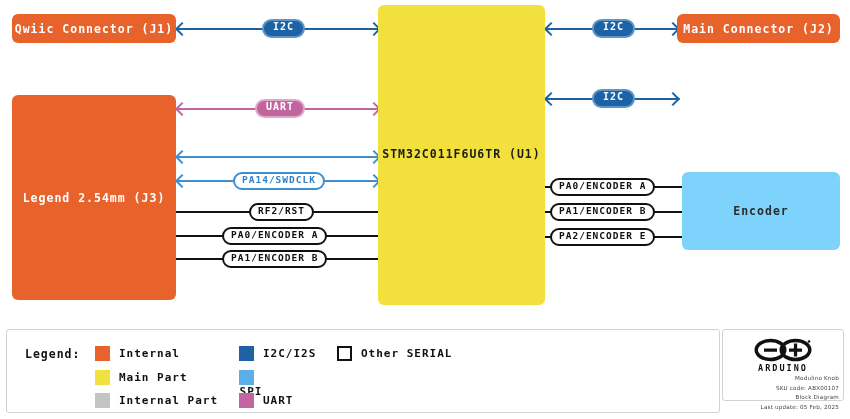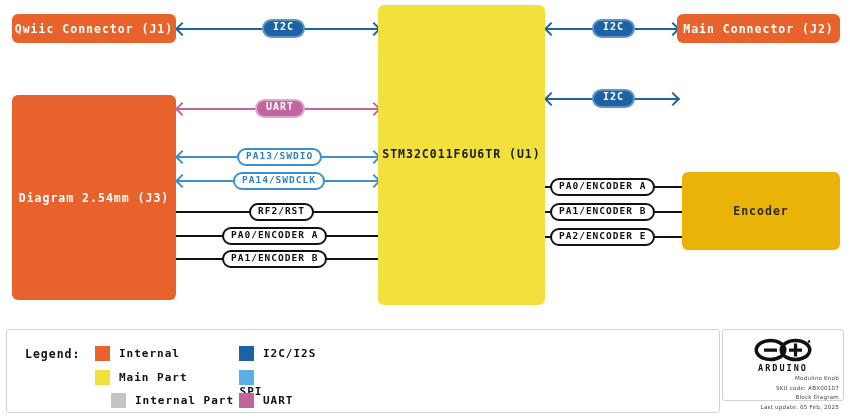--- a/index.html
+++ b/index.html
@@ -20,21 +20,21 @@
     position: absolute;
     border-radius: 6px;
     display: flex; align-items: center; justify-content: center;
     text-align: center;
     box-sizing: border-box;
     font-family: "DejaVu Sans Mono", "Liberation Mono", monospace;
     letter-spacing: 1px;
   }
   .blk-connector { background: #E8622C; color: #ffffff; font-size: 11.5px; font-weight: bold; }
   .blk-main { background: #F2E13C; color: #1a1a1a; font-size: 11.5px; font-weight: bold; line-height: 1.5; }
-  .blk-internal { background: #eab308; color: #2b2b2b; font-size: 11.5px; font-weight: bold; }
+  .blk-internal { background: #7dd3fc; color: #2b2b2b; font-size: 11.5px; font-weight: bold; }
 
   
   .line {
     position: absolute;
     height: 0;
     border-top-style: solid;
     border-top-width: 2px;
   }
   .line-i2c   { border-top-color: #1C62A5; }
   .line-spi   { border-top-color: #3E8FD0; }
@@ -186,21 +186,21 @@
 
   <div class="line line-other" style="left:545px; top:186px; width:137px;"></div>
   <div class="line line-other" style="left:545px; top:211px; width:137px;"></div>
   <div class="line line-other" style="left:545px; top:236px; width:137px;"></div>
 
   <div class="blk blk-connector" style="left:12px; top:14px; width:164px; height:29px;">
     <span>Qwiic Connector (J1)</span>
   </div>
 
   <div class="blk blk-connector" style="left:12px; top:95px; width:164px; height:205px;">
-    <span>Diagram 2.54mm (J3)</span>
+    <span>Legend 2.54mm (J3)</span>
   </div>
 
   <div class="blk blk-main" style="left:378px; top:5px; width:167px; height:300px; flex-direction:column;">
     <span>STM32C011F6U6TR (U1)</span>
   </div>
 
   <div class="blk blk-connector" style="left:677px; top:14px; width:163px; height:29px;">
     <span>Main Connector (J2)</span>
   </div>
 
@@ -210,23 +210,20 @@
   </div>
 
   <div class="pill pill-i2c" style="left:262px; top:19px;">
     <span>I2C</span>
   </div>
 
   <div class="pill pill-uart" style="left:255px; top:99px;">
     <span>UART</span>
   </div>
 
-  <div class="pill pill-spi" style="left:237px; top:148px;">
-    <span>PA13/SWDIO</span>
-  </div>
 
   <div class="pill pill-spi" style="left:233px; top:172px;">
     <span>PA14/SWDCLK</span>
   </div>
 
   <div class="pill pill-other" style="left:249px; top:203px;">
     <span>RF2/RST</span>
   </div>
 
   <div class="pill pill-other" style="left:222px; top:227px;">
@@ -263,38 +260,42 @@
   <div class="legend-title">Legend:</div>
 
   <div class="lg-item" style="left:88px; top:16px;">
     <span class="sw" style="background:#E8622C;"></span>
     <span>Internal</span>
   </div>
   <div class="lg-item" style="left:88px; top:40px;">
     <span class="sw" style="background:#F2E13C;"></span>
     <span>Main Part</span>
   </div>
-  <div class="lg-item" style="left:104px; top:63px;">
+  <div class="lg-item" style="left:88px; top:63px;">
     <span class="sw" style="background:#C4C4C4;"></span>
     <span>Internal Part</span>
   </div>
 
   <div class="lg-item" style="left:232px; top:16px;">
     <span class="sw" style="background:#1C62A5;"></span>
     <span>I2C/I2S</span>
   </div>
   <div class="lg-item" style="left:232px; top:40px;flex-direction:column;">
     <span class="sw" style="background:#5BAEE8;"></span>
     <span>SPI</span>
   </div>
   <div class="lg-item" style="left:232px; top:63px;">
     <span class="sw" style="background:#C2649E;"></span>
     <span>UART</span>
   </div>
 
+  <div class="lg-item" style="left:330px; top:16px;">
+    <span class="sw sw-outline"></span>
+    <span>Other SERIAL</span>
+  </div>
 </div>
 
 <div id="meta-panel">
   <div id="arduino-logo">
     <svg width="58" height="24" viewBox="0 0 116 48">
       <g fill="none" stroke="#111111" stroke-width="7">
         <ellipse cx="33" cy="24" rx="28.5" ry="19"></ellipse>
         <ellipse cx="83" cy="24" rx="28.5" ry="19"></ellipse>
       </g>
       <rect x="20" y="21" width="26" height="6.5" fill="#111111"></rect>

